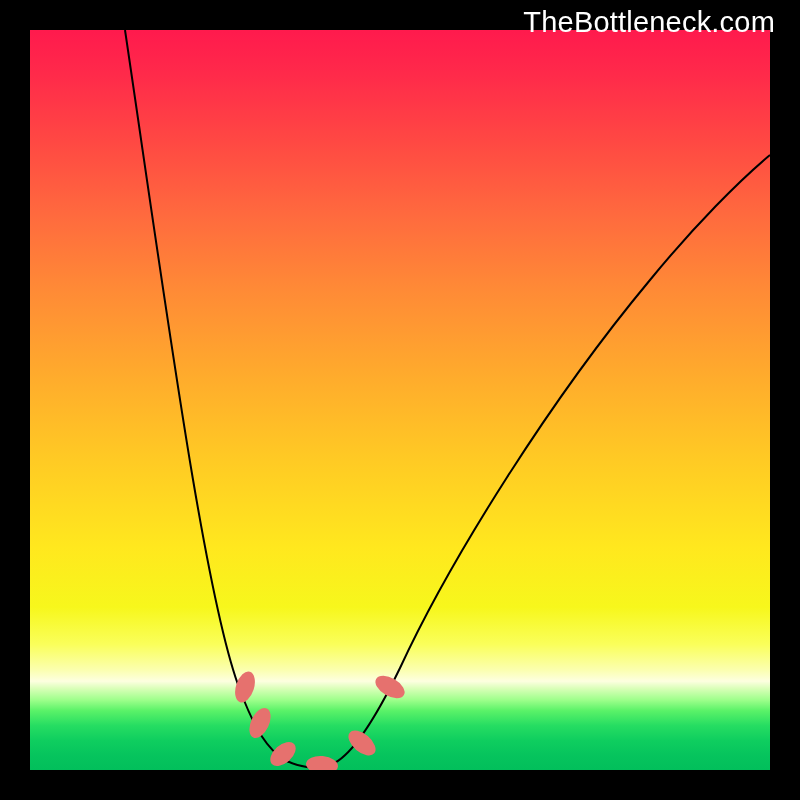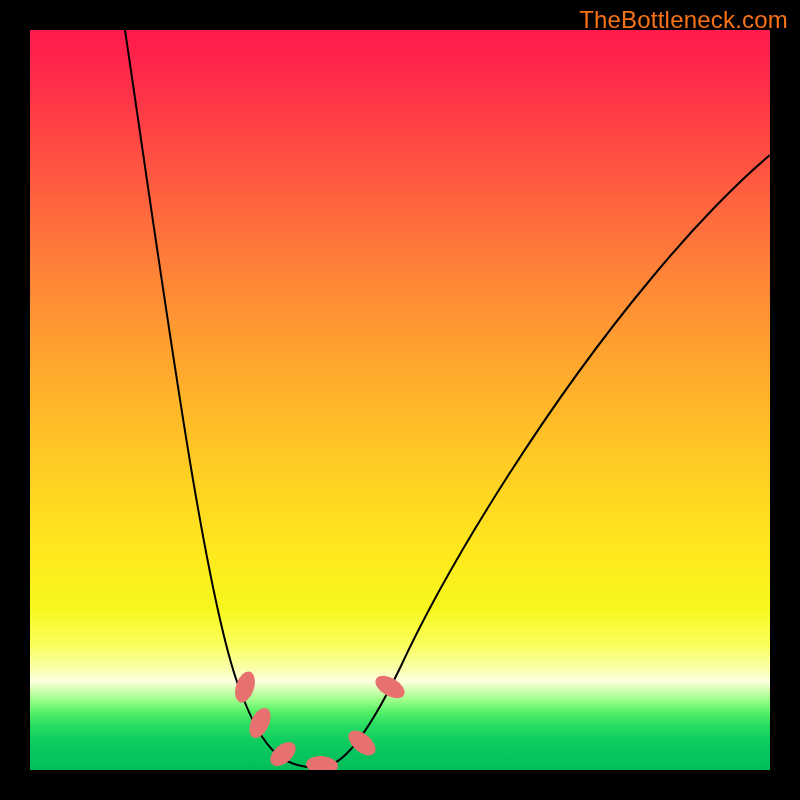--- a/index.html
+++ b/index.html
@@ -35,23 +35,23 @@
       #5af268 92%,
       #26dd62 94%,
       #0fce5f 96%,
       #06c45d 98%,
       #02bf5b 100%
     );
   }
   .attribution {
     position: absolute;
     top: 6px;
-    right: 12px;
-    color: #f97316;
-    font-size: 24px;
+    right: 25px;
+    color: #ffffff;
+    font-size: 29px;
     font-weight: 500;
     letter-spacing: 0.2px;
     user-select: none;
   }
   svg.curve {
     position: absolute;
     left: 0;
     top: 0;
     width: 740px;
     height: 740px;

